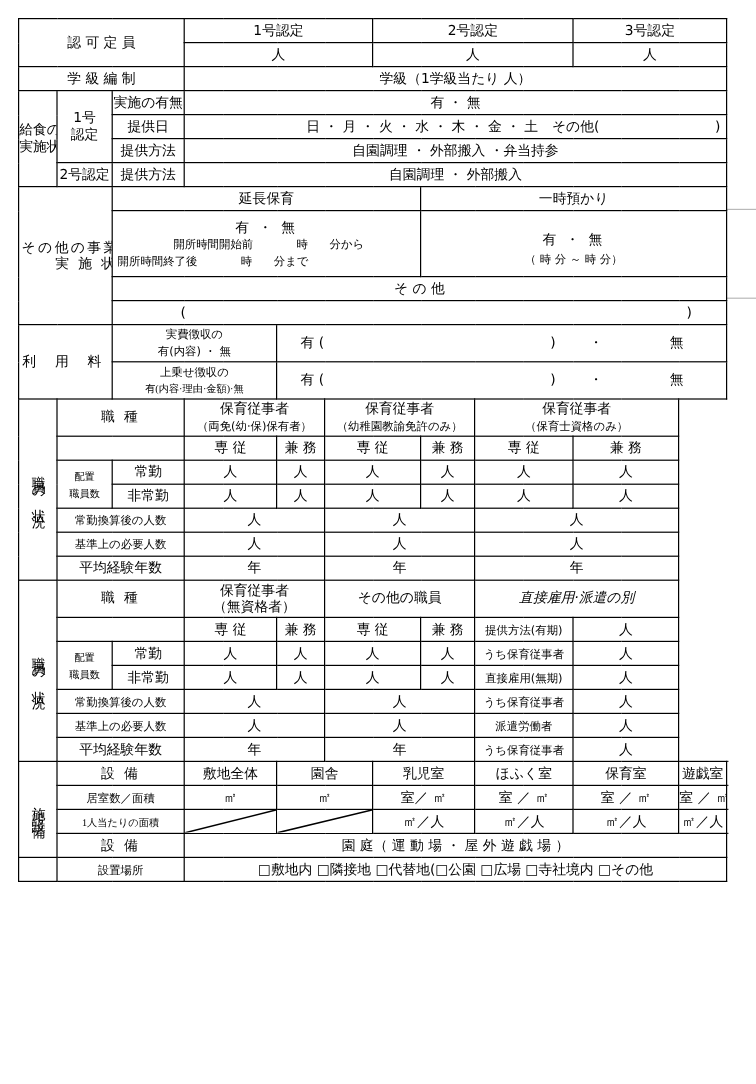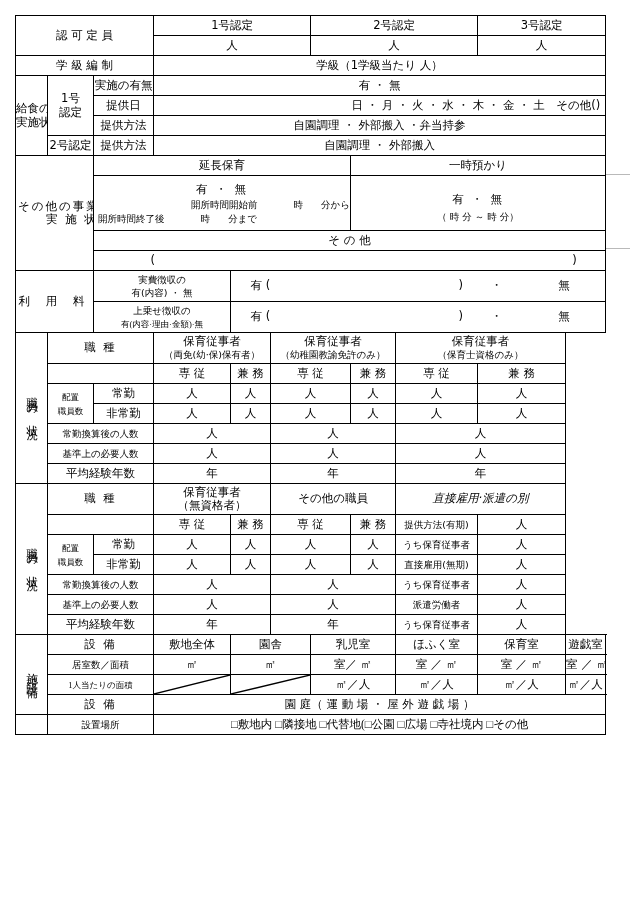--- a/index.html
+++ b/index.html
@@ -42,21 +42,21 @@
     writing-mode:vertical-rl;
     text-orientation:upright;
     letter-spacing:5px;
     line-height:1;
     display:inline-block;
     font-size:11.5px;
   }
   .two{line-height:1.25;white-space:normal;}
   .diag{position:relative;}
   .diag svg{position:absolute;left:0;top:0;width:100%;height:100%;}
-  .cb{font-size:11px;font-family:Liberation Serif, serif;}
+  .cb{font-size:11px;}
   .tickline{
     position:absolute;
     height:1px;background:#b9b9b9;
   }
 </style>
 </head>
 <body>
 
 <div id="sheet">
 
@@ -107,21 +107,21 @@
       <td class="hd" rowspan="3">
         <span>1号</span><br>
         <span>認定</span>
       </td>
       <td class="hd">実施の有無</td>
       <td colspan="11">有    ・    無</td>
     </tr>
     <tr>
       <td class="hd">提供日</td>
       <td colspan="11" class="l8">
-        <span style="display:inline-block;width:calc(100% - 14px);text-align:right;">日 ・ 月 ・ 火 ・ 水 ・ 木 ・ 金 ・ 土　その他(</span><span>)</span>
+        <span style="display:inline-block;width:calc(100% - 14px);text-align:center;">日 ・ 月 ・ 火 ・ 水 ・ 木 ・ 金 ・ 土　その他(</span><span>)</span>
       </td>
     </tr>
     <tr>
       <td class="hd">提供方法</td>
       <td colspan="11">自園調理 ・ 外部搬入 ・弁当持参</td>
     </tr>
     <tr>
       <td class="hd">2号認定</td>
       <td class="hd">提供方法</td>
       <td colspan="11">自園調理    ・    外部搬入</td>
@@ -131,21 +131,21 @@
       <td class="hd" colspan="2" rowspan="4">
         <div style="padding:0 2px;"><span class="sp2">その他の事業の</span></div>
         <div style="padding:0 2px;margin-left:28px;"><span class="sp2">実  施  状  況</span></div>
       </td>
       <td class="hd" colspan="6">延長保育</td>
       <td class="hd" colspan="6">一時預かり</td>
     </tr>
     <tr style="height:54px;">
       <td colspan="6" style="height:54px;">
         <div style="text-align:center;padding-top:2px;"><span class="sp2">有  ・  無</span></div>
-        <div class="sm" style="text-align:right;padding-left:4px;margin-top:3px;">
+        <div class="sm" style="text-align:center;padding-left:4px;margin-top:3px;">
           <span>開所時間開始前</span>
           <span style="display:inline-block;width:30px;"></span>
           <span>時</span>
           <span style="display:inline-block;width:12px;"></span>
           <span>分から</span>
         </div>
         <div class="sm" style="text-align:left;padding-left:4px;margin-top:3px;">
           <span>開所時間終了後</span>
           <span style="display:inline-block;width:30px;"></span>
           <span>時</span>

